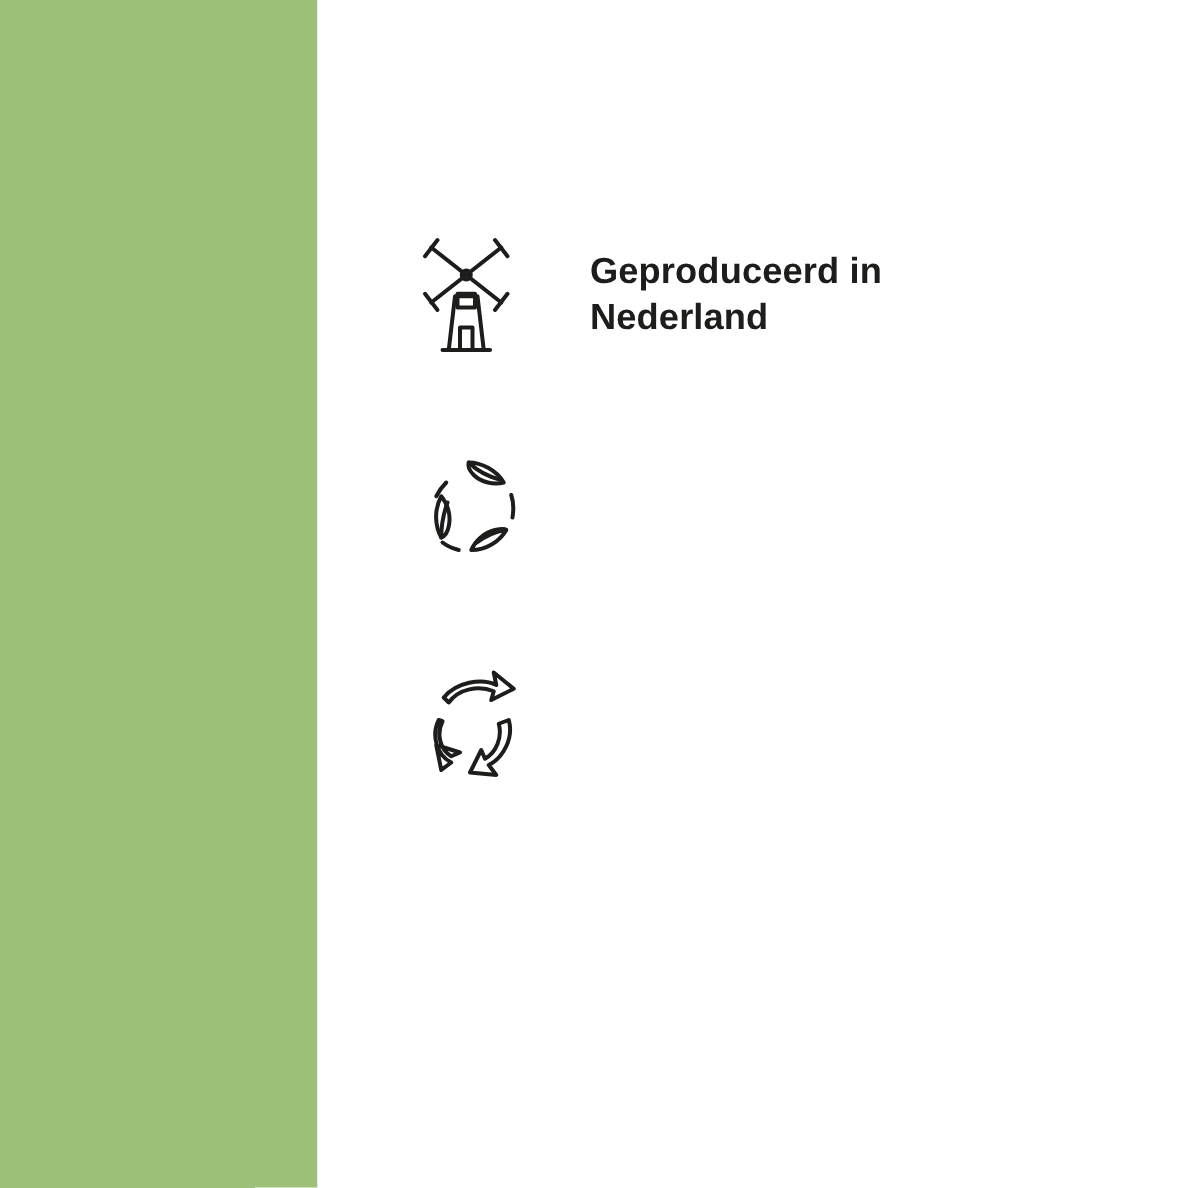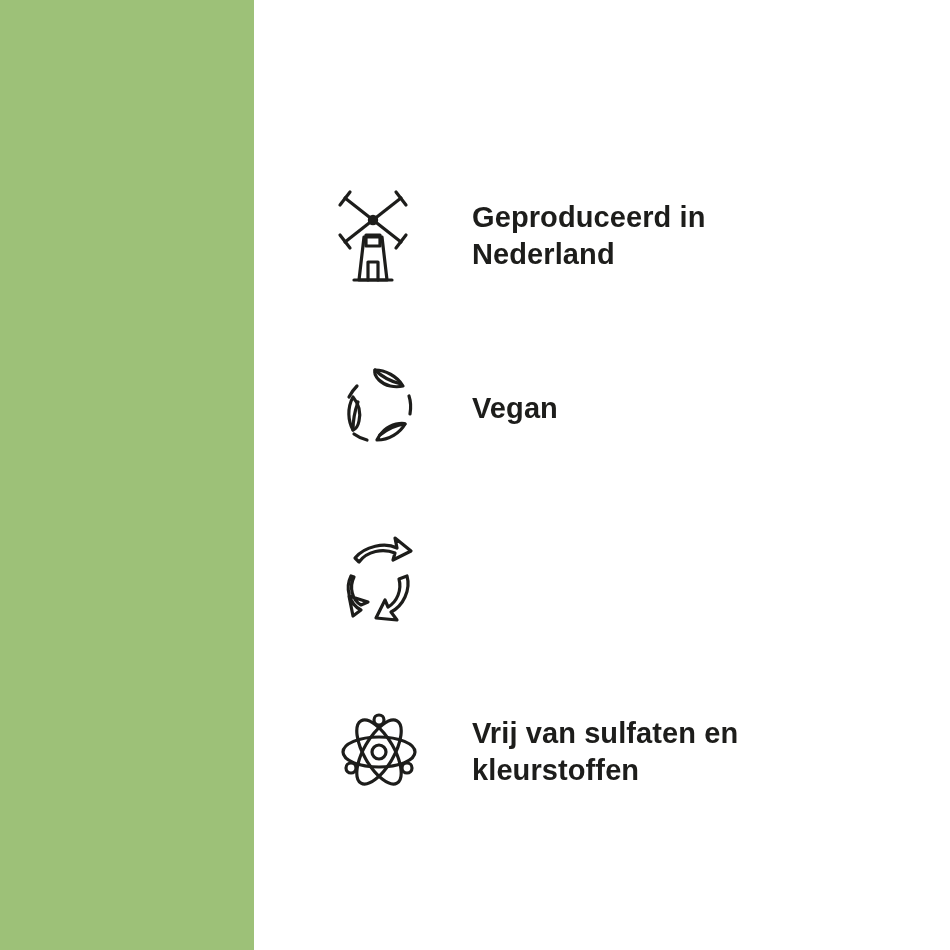--- a/index.html
+++ b/index.html
@@ -105,44 +105,28 @@
             <path d="M52 18 C58 24 66 29 78 32"></path>
             <path d="M30 78 C25 69 24 56 30 45 C35 51 38 60 36 69 C35 74 33 77 30 78 Z"></path>
             <path d="M30 78 C30 70 31 61 35 50"></path>
             <path d="M82 72 C77 81 66 88 54 88 C57 81 64 74 73 72 C78 71 81 71 82 72 Z"></path>
             <path d="M82 72 C74 73 66 76 57 83"></path>
             <path d="M34 34 C31 37 28 41 26 45"></path>
             <path d="M86 44 C88 50 88 56 87 62"></path>
             <path d="M44 88 C40 87 35 85 31 82"></path>
           </svg>
         </div>
-        <div class="feature-label">Vegan</div>
       </div>
 
       <div class="feature-row">
         <div class="feature-icon">
           <svg width="112" height="112" viewBox="0 0 112 112" fill="none" stroke="#1d1d1b" stroke-width="3.2" stroke-linecap="round" stroke-linejoin="round">
             <path d="M32 34 C42 22 62 18 74 24 L72 14 L88 27 L70 36 L72 29 C60 24 44 27 36 38 Z"></path>
             <path d="M84 52 C88 66 80 82 68 88 L74 96 L53 94 L62 76 L65 83 C74 78 79 66 76 55 Z"></path>
             <path d="M28 52 C22 64 26 80 38 86 L30 92 L26 72 L45 78 L38 81 C29 76 26 63 31 53 Z"></path>
           </svg>
         </div>
       </div>
 
-      <div class="feature-row">
-        <div class="feature-icon">
-          <svg width="112" height="112" viewBox="0 0 112 112" fill="none" stroke="#1d1d1b" stroke-width="3.2" stroke-linecap="round" stroke-linejoin="round">
-            <ellipse cx="56" cy="56" rx="36" ry="15"></ellipse>
-            <ellipse cx="56" cy="56" rx="36" ry="15" transform="rotate(60 56 56)"></ellipse>
-            <ellipse cx="56" cy="56" rx="36" ry="15" transform="rotate(120 56 56)"></ellipse>
-            <circle cx="56" cy="56" r="7"></circle>
-            <circle cx="56" cy="24" r="5"></circle>
-            <circle cx="84" cy="72" r="5"></circle>
-            <circle cx="28" cy="72" r="5"></circle>
-          </svg>
-        </div>
-        <div class="feature-label">Vrij van sulfaten en
-kleurstoffen</div>
-      </div>
 
     </div>
   </div>
 </div>
 
 </body></html>

